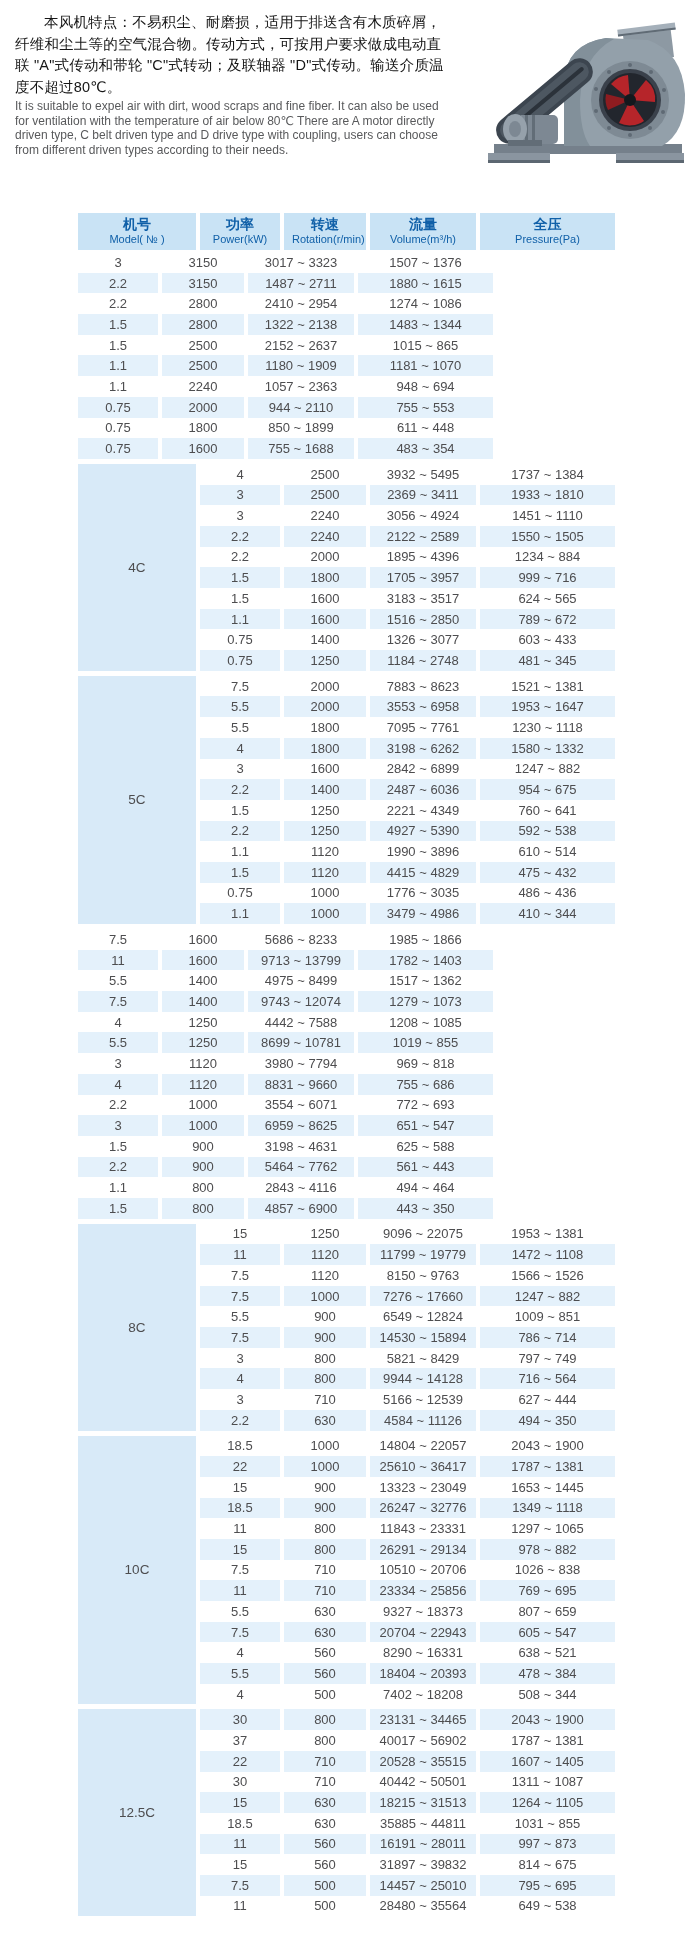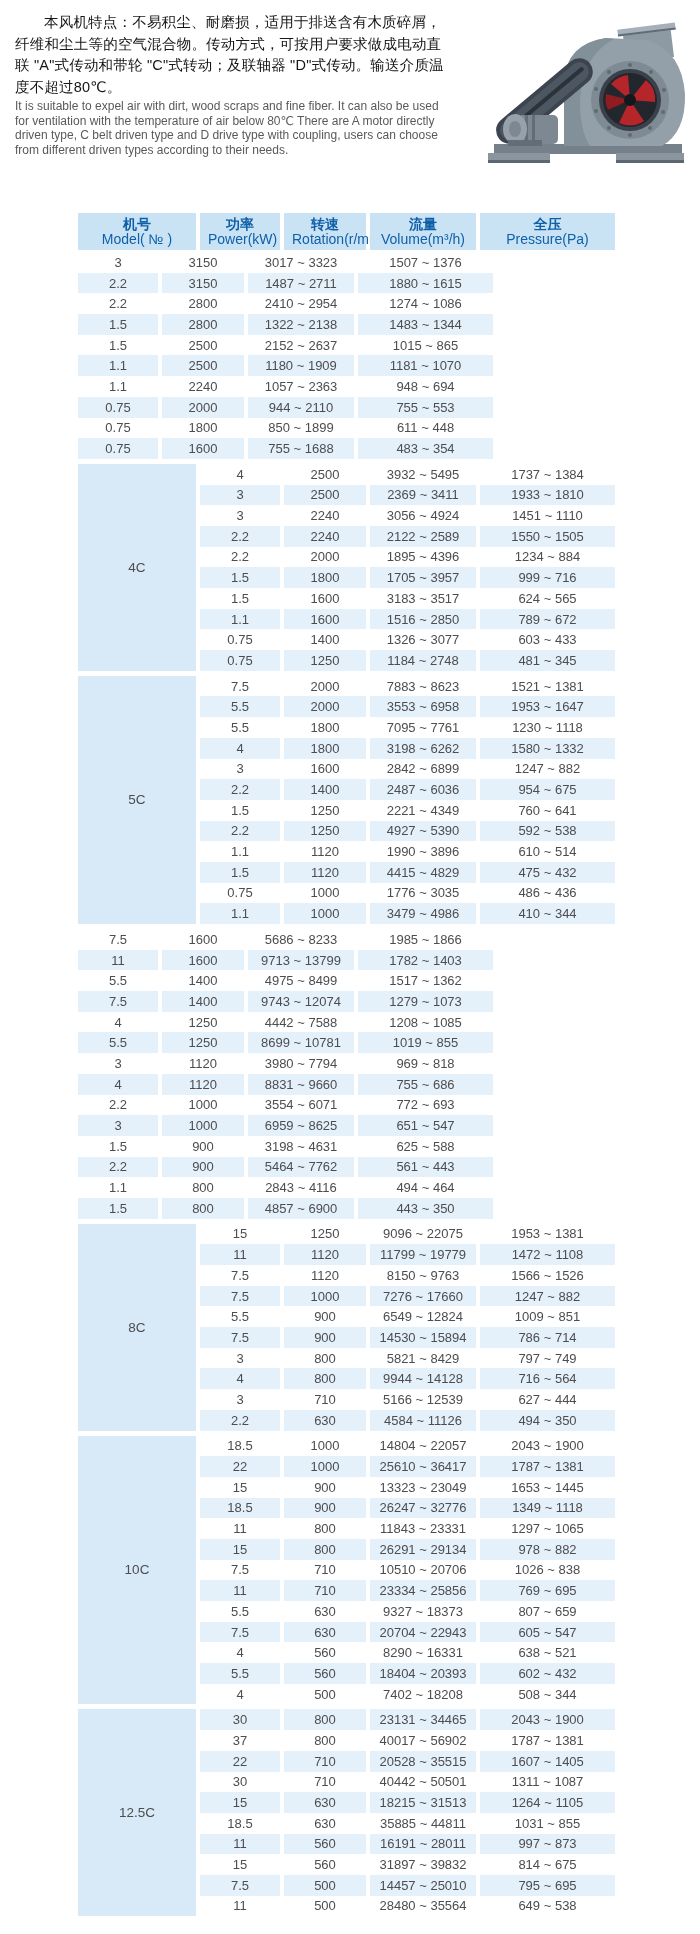--- a/index.html
+++ b/index.html
@@ -23,21 +23,21 @@
     position:absolute;left:15px;top:99px;width:432px;
     font-size:12px;line-height:14.5px;color:#58595b;
   }
   .fan-img{position:absolute;left:478px;top:22px;}
 
   
   .spec-table{position:absolute;left:78px;top:213px;width:537px;}
   .thead{display:flex;column-gap:4px;margin-bottom:2px;}
   .th{background:var(--header-bg);text-align:center;padding:3px 8px 4px;}
   .th-zh{font-size:14px;font-weight:bold;color:var(--header-text);line-height:17px;}
-  .th-en{font-size:14px;color:var(--header-text);line-height:13px;}
+  .th-en{font-size:11px;color:var(--header-text);line-height:13px;}
   .col0{width:118px;flex:none;}
   .col1{width:80px;flex:none;}
   .col2{width:82px;flex:none;}
   .col3{width:106px;flex:none;}
   .col4{width:135px;flex:none;}
   .group{display:flex;column-gap:4px;margin-bottom:5px;}
   .model-cell{
     background:var(--model-bg);display:flex;align-items:center;justify-content:center;
     color:var(--data-text);font-size:13.5px;
   }
@@ -566,21 +566,21 @@
             <div class="data-row">
               <div class="td col1">4</div>
               <div class="td col2">560</div>
               <div class="td col3">8290 ~ 16331</div>
               <div class="td col4">638 ~ 521</div>
             </div>
             <div class="data-row alt">
               <div class="td col1">5.5</div>
               <div class="td col2">560</div>
               <div class="td col3">18404 ~ 20393</div>
-              <div class="td col4">602 ~ 432</div>
+              <div class="td col4">478 ~ 384</div>
             </div>
             <div class="data-row">
               <div class="td col1">4</div>
               <div class="td col2">500</div>
               <div class="td col3">7402 ~ 18208</div>
               <div class="td col4">508 ~ 344</div>
             </div>
           </div>
         </div>
         <div class="group">

